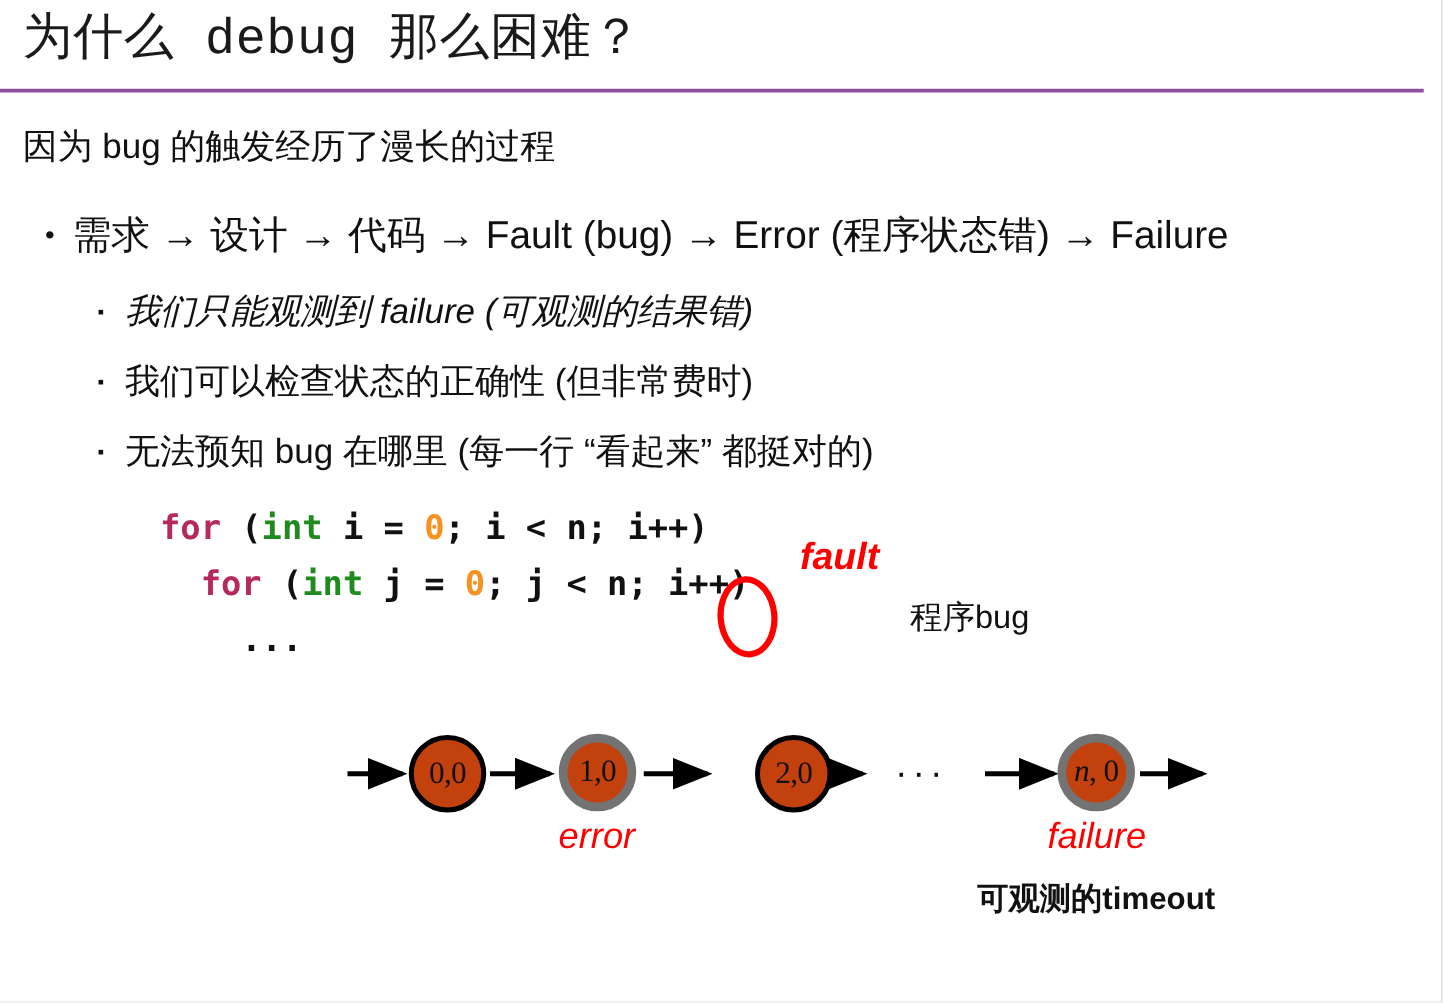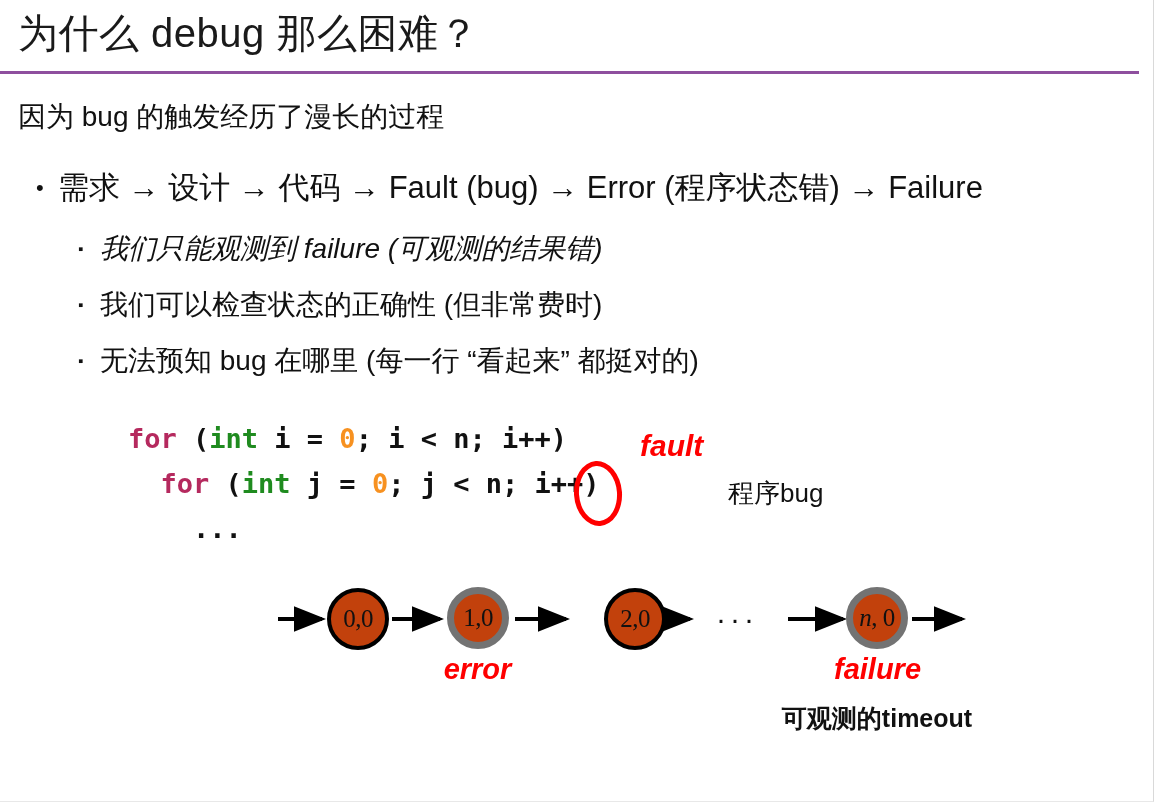--- a/index.html
+++ b/index.html
@@ -28,20 +28,21 @@
   #slide-title {
     position: absolute;
     left: 18px;
     top: 6px;
     font-size: 40px;
     line-height: 54px;
     font-weight: 400;
     color: #1a1a1a;
     letter-spacing: 0.5px;
     white-space: nowrap;
+    font-family: Liberation Mono, monospace;
   }
   #title-rule {
     position: absolute;
     left: 0px;
     top: 71px;
     width: 1139px;
     height: 3px;
     background: #8e4f9e;
   }
 
@@ -87,21 +88,21 @@
     vertical-align: 4px;
   }
   #sub-1 { top: 229px; font-style: italic; }
   #sub-2 { top: 285px; }
   #sub-3 { top: 341px; }
 
   
   #code-block {
     position: absolute;
     left: 128px;
-    top: 416px;
+    top: 400px;
     font-family: "DejaVu Sans Mono", "Liberation Mono", monospace;
     font-size: 27px;
     font-weight: bold;
     line-height: 45px;
     white-space: pre;
     color: #111111;
   }
   .kw   { color: #b5295e; }
   .type { color: #1f8b1f; }
   .num  { color: #f79120; }
@@ -174,21 +175,21 @@
     font-size: 30px;
     letter-spacing: 4px;
     color: #111111;
     font-family: "Liberation Sans", sans-serif;
   }
 
   .tag {
     position: absolute;
     font-size: 29px;
     font-style: italic;
-    font-weight: bold;
+    font-weight: normal;
     color: #ff0000;
     font-family: "Liberation Sans", sans-serif;
     text-align: center;
     white-space: nowrap;
   }
   .caption {
     position: absolute;
     font-size: 25px;
     font-weight: bold;
     color: #111111;

